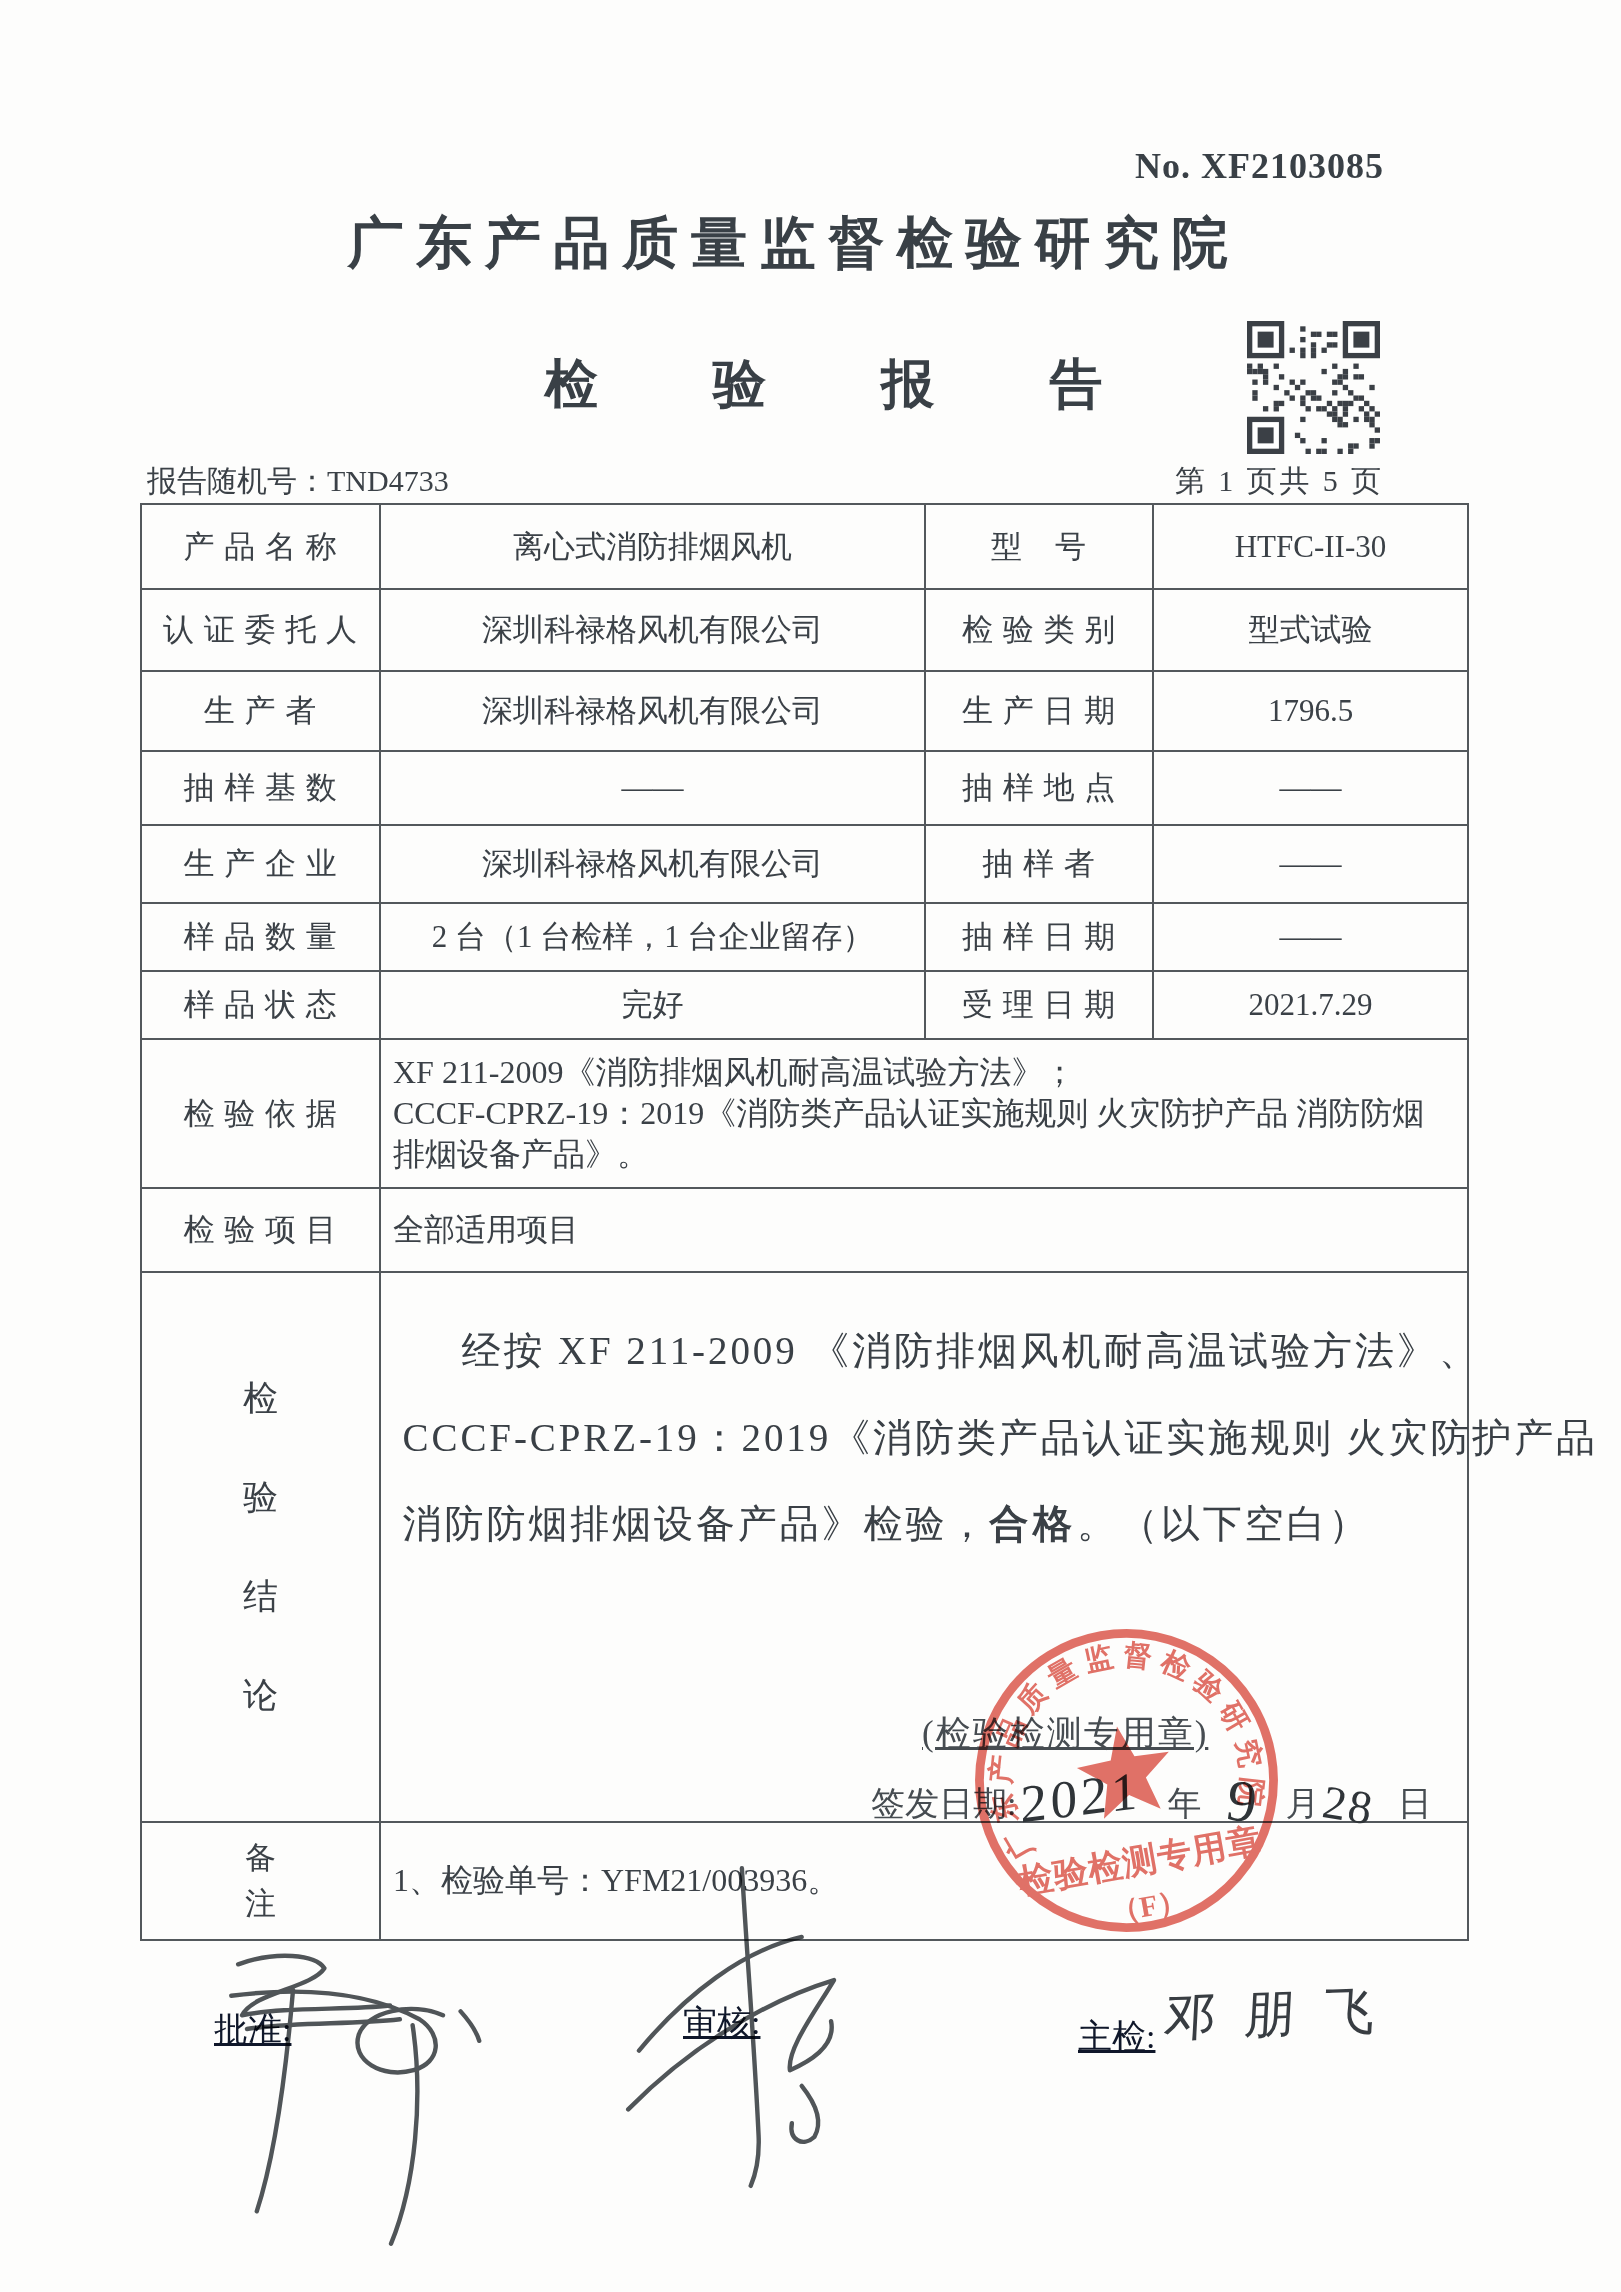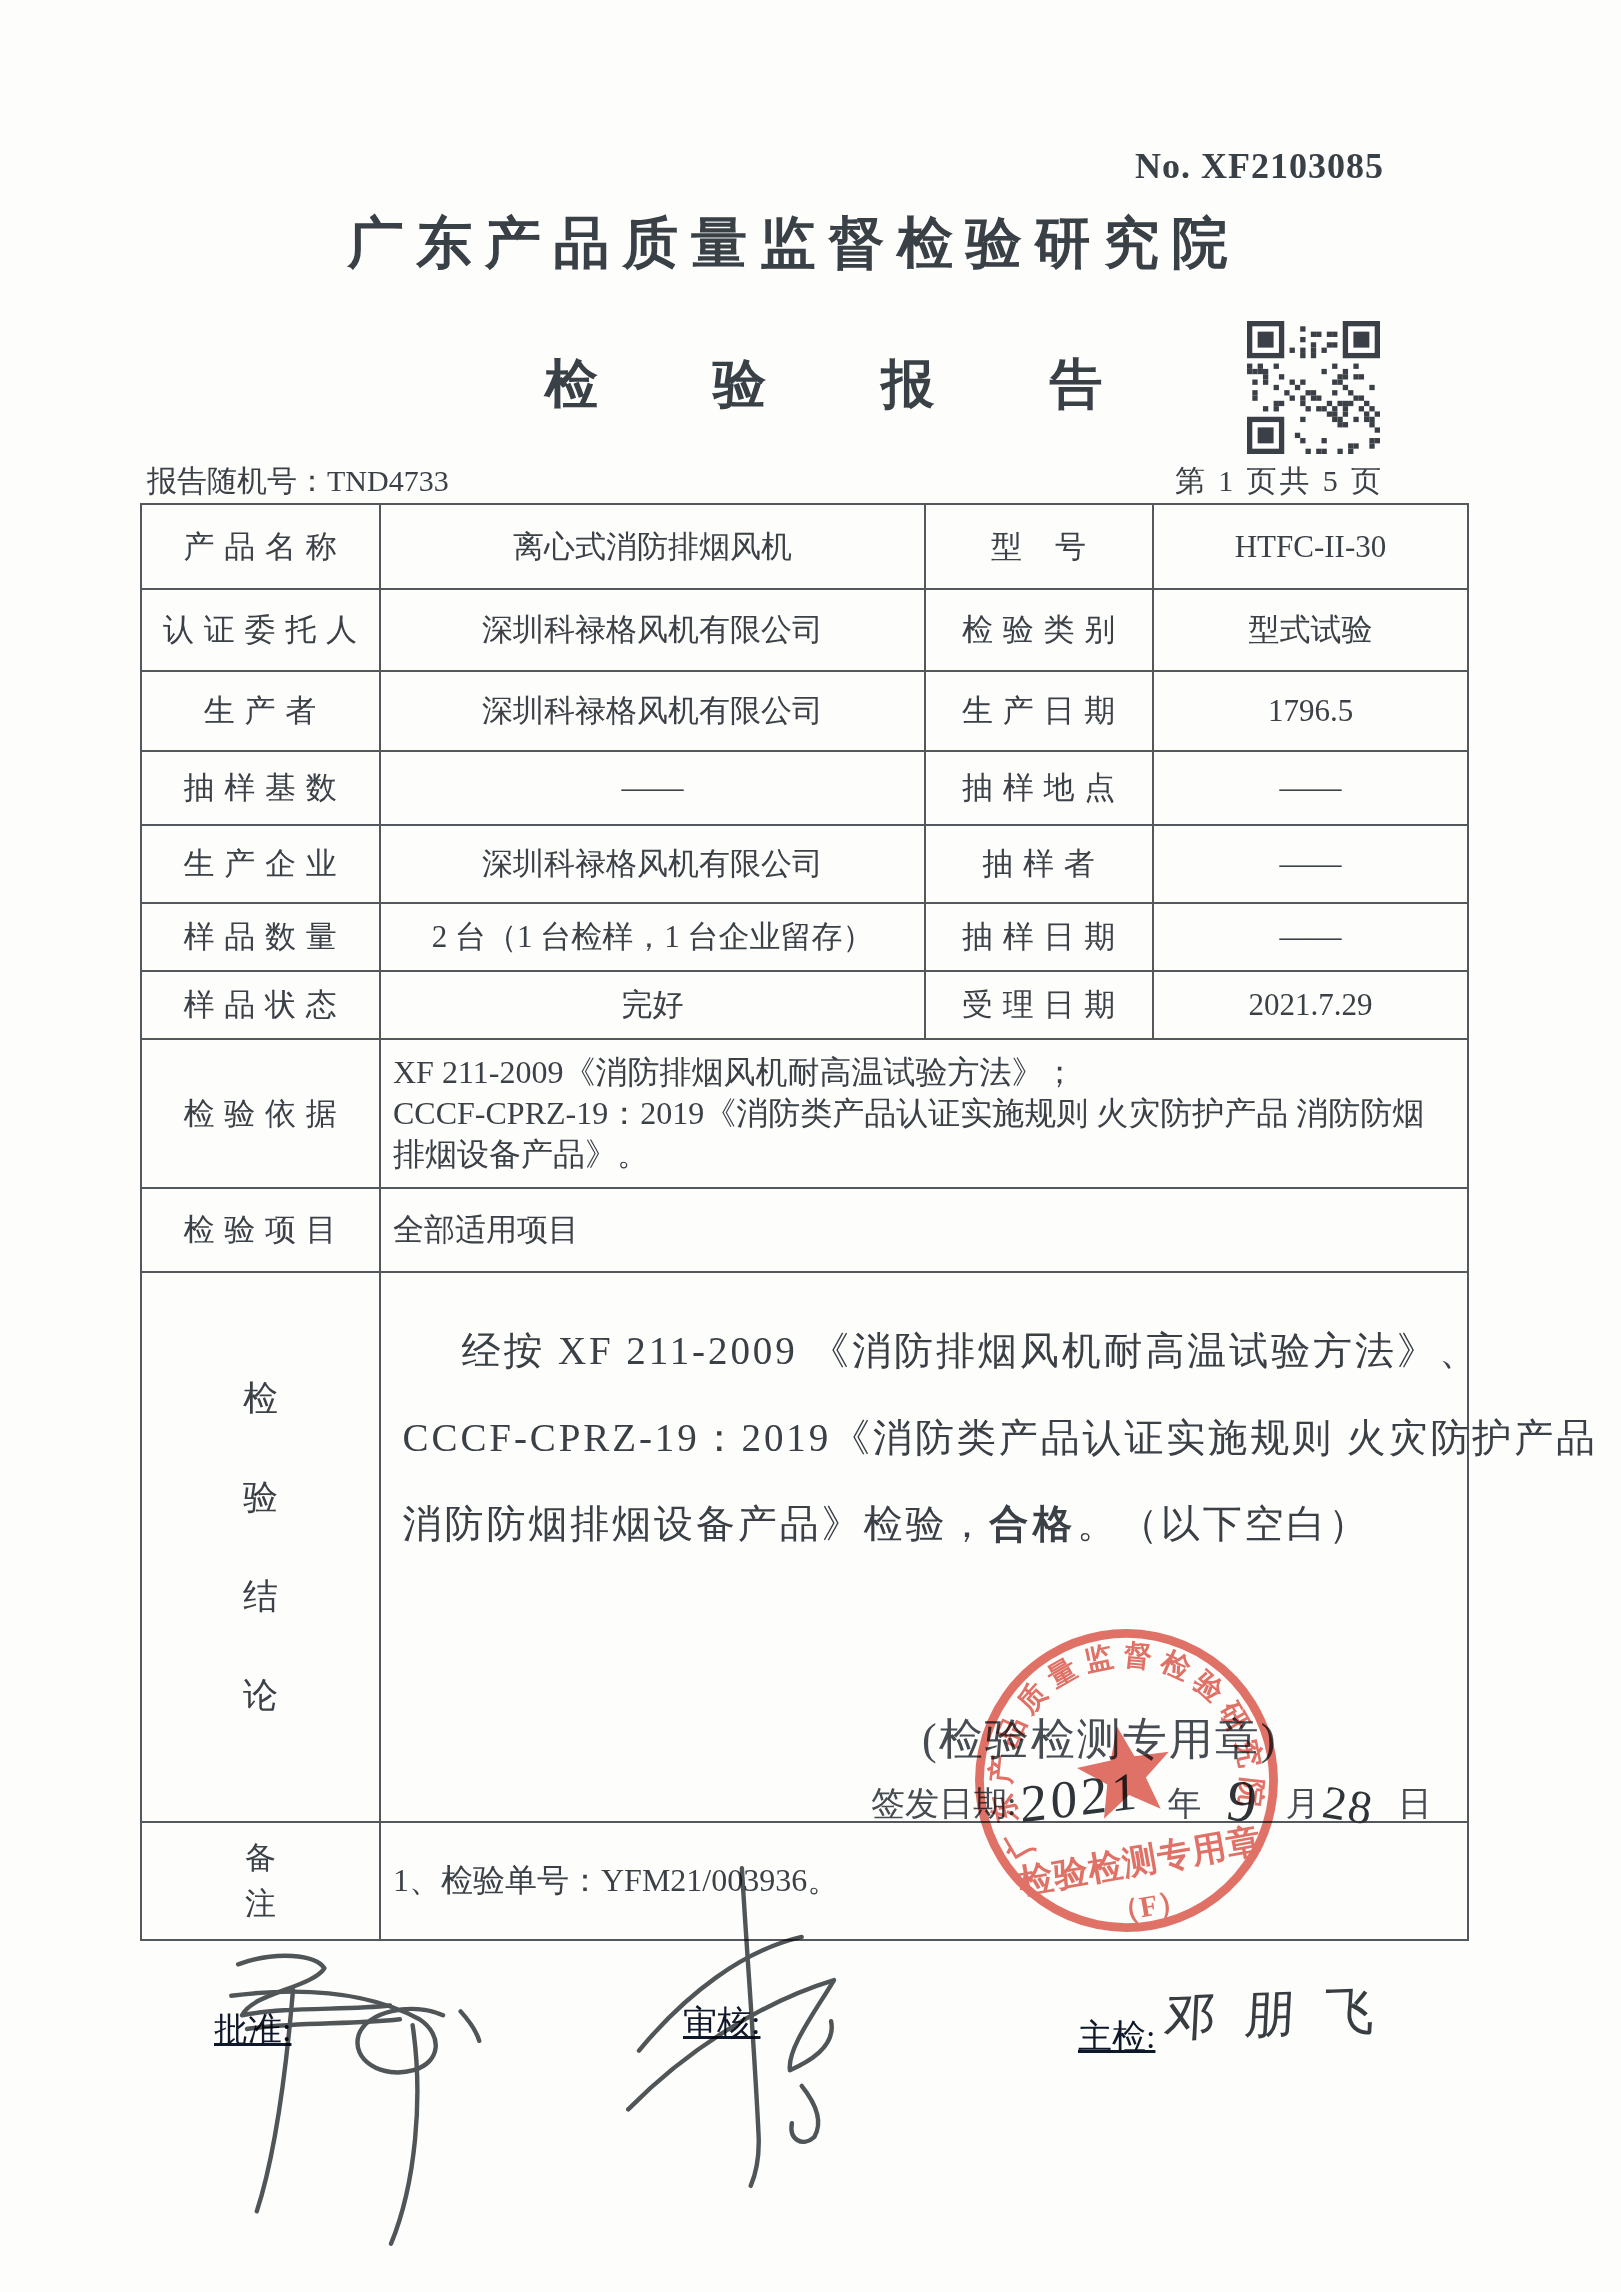--- a/index.html
+++ b/index.html
@@ -26,21 +26,21 @@
   td.left{text-align:left; padding-left:23.5px;}
   td.basis{vertical-align:top; padding:9.8px 15.7px 0 23.5px; font-size:32px; line-height:41px; text-align:left;}
   td.vlabel{text-align:center; white-space:pre-line; line-height:99px; font-size:35px; vertical-align:middle;}
   td.vlabel2{text-align:center; white-space:pre-line; line-height:46px; font-size:31px; vertical-align:middle;}
   td.conclusion{position:relative; vertical-align:top;}
   .cl{position:absolute; left:21.6px; font-size:39px; letter-spacing:2.9px; white-space:nowrap; color:#3a4046;}
   .cl1{top:51px; text-indent:59px;}
   .cl2{top:138px;}
   .cl3{top:224px;}
   .cl3 b{font-weight:700; letter-spacing:4.9px;font-family:Liberation Serif, serif;}
-  .seal-caption{position:absolute; left:541px; top:437px; font-size:44px; letter-spacing:2px; color:#464c51;}
+  .seal-caption{position:absolute; left:541px; top:437px; font-size:35px; letter-spacing:2px; color:#464c51;text-decoration:underline;}
   .issue-line{position:absolute; left:490px; top:488px; font-size:34px; white-space:nowrap; color:#464c51;}
   .hand{display:inline-block; font-weight:400; color:#2f3438;}
   .hw-year{font-size:53px; transform:rotate(-7deg) skewX(-6deg); margin-left:3.9px; letter-spacing:3.9px;}
   .hw-month{font-size:59px; transform:rotate(8deg); margin-left:25.5px; position:relative; top:5.9px;}
   .hw-day{font-size:47px; transform:rotate(9deg); margin-left:3.9px; position:relative; top:5.9px; letter-spacing:2px;}
   .u-year{margin-left:25.5px;} .u-month{margin-left:29px;} .u-day{margin-left:23.5px;}
   td.remark{text-align:left; padding-left:23.5px; font-size:32px;}
   
   .signoff-label{font-size:34px; color:#0f172a;text-decoration:underline;}
   .approve{left:214px; top:2007px;}

